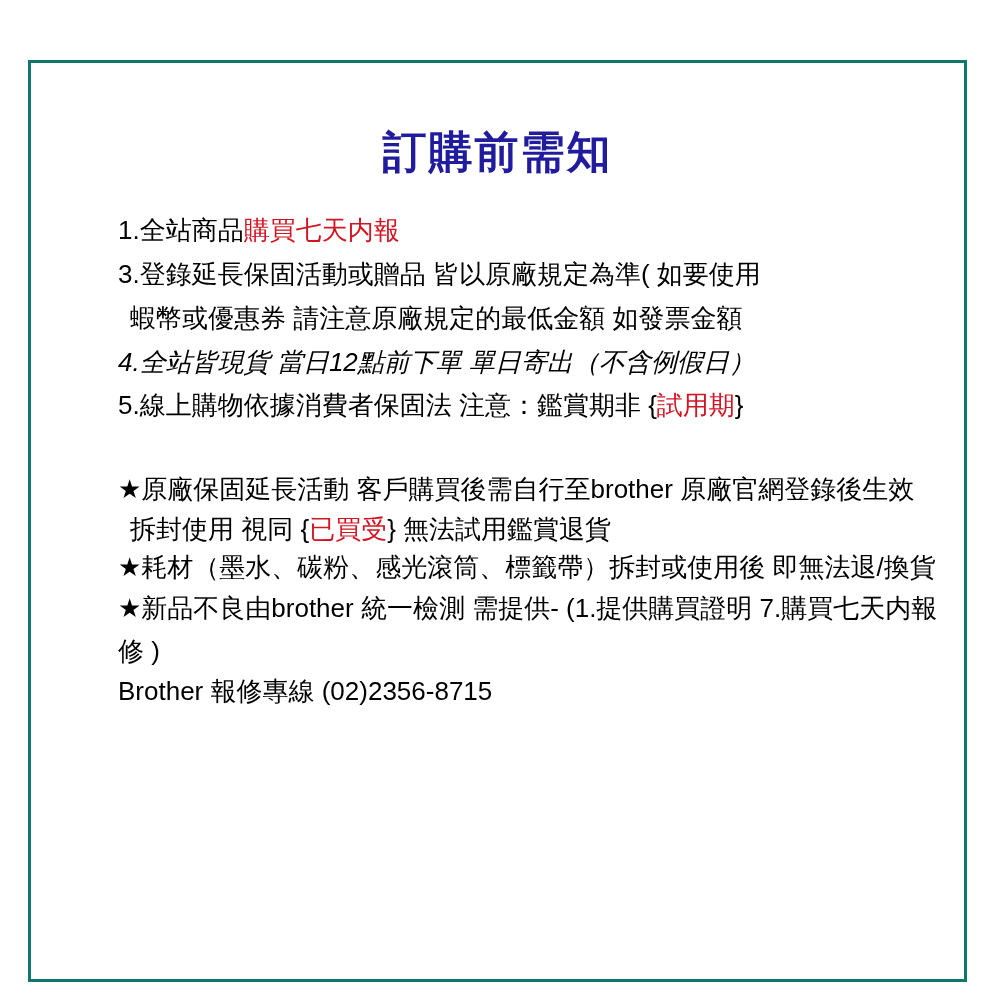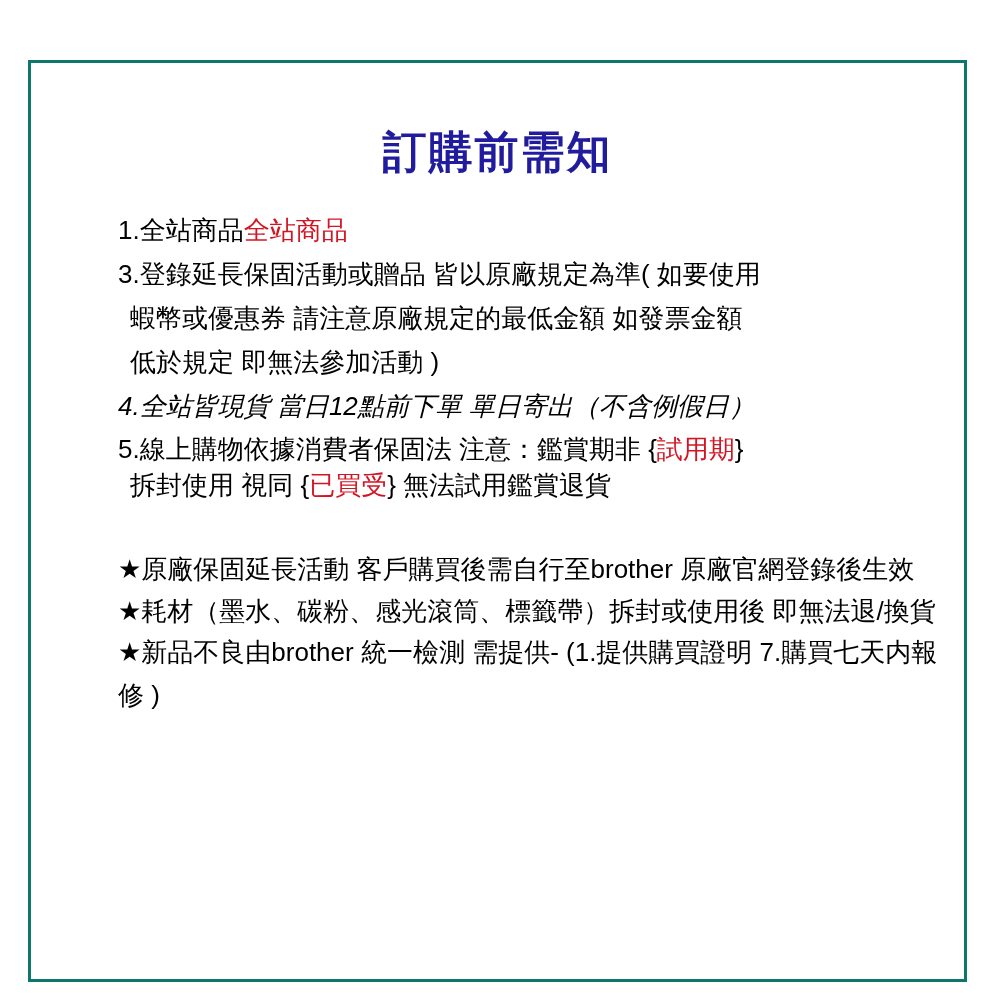--- a/index.html
+++ b/index.html
@@ -57,39 +57,39 @@
 </style>
 </head>
 <body>
 
 <div class="sheet">
 
   <h1 class="title">訂購前需知</h1>
 
   <div class="lines">
 
-    <div class="line mt35 lh36"><span>1.全站商品</span><span class="red">全站商品</span></div>
+    <div class="line mt35 lh36"><span>1.全站商品</span><span class="red">購買七天内報</span></div>
 
 
     <div class="line mt4 lh44"><span>3.登錄延長保固活動或贈品 皆以原廠規定為準( 如要使用</span></div>
 
     <div class="line lh44 indent"><span>蝦幣或優惠券 請注意原廠規定的最低金額 如發票金額</span></div>
 
-    <div class="line lh44 indent"><span>低於規定 即無法參加活動 )</span></div>
 
     <div class="line lh45"><span>4.全站皆現貨 當日12點前下單 單日寄出（不含例假日）</span></div>
 
     <div class="line mt2 lh36"><span>5.線上購物依據消費者保固法 注意：鑑賞期非 {</span><span class="red">試用期</span><span>}</span></div>
 
+    <div class="line mt45 lh43"><span>★原廠保固延長活動 客戶購買後需自行至brother 原廠官網登錄後生效</span></div>
+
     <div class="line lh36 indent"><span>拆封使用 視同 {</span><span class="red">已買受</span><span>} 無法試用鑑賞退貨</span></div>
-
-    <div class="line mt45 lh43"><span>★原廠保固延長活動 客戶購買後需自行至brother 原廠官網登錄後生效</span></div>
 
     <div class="line lh41"><span>★耗材（墨水、碳粉、感光滾筒、標籤帶）拆封或使用後 即無法退/換貨</span></div>
 
 
     <div class="line lh41"><span>★新品不良由brother 統一檢測 需提供- (1.提供購買證明 7.購買七天内報</span></div>
 
     <div class="line lh44"><span>修 )</span></div>
 
+    <div class="line lh36"><span>Brother 報修專線 (02)2356-8715</span></div>
 
   </div>
 </div>
 
 </body></html>

